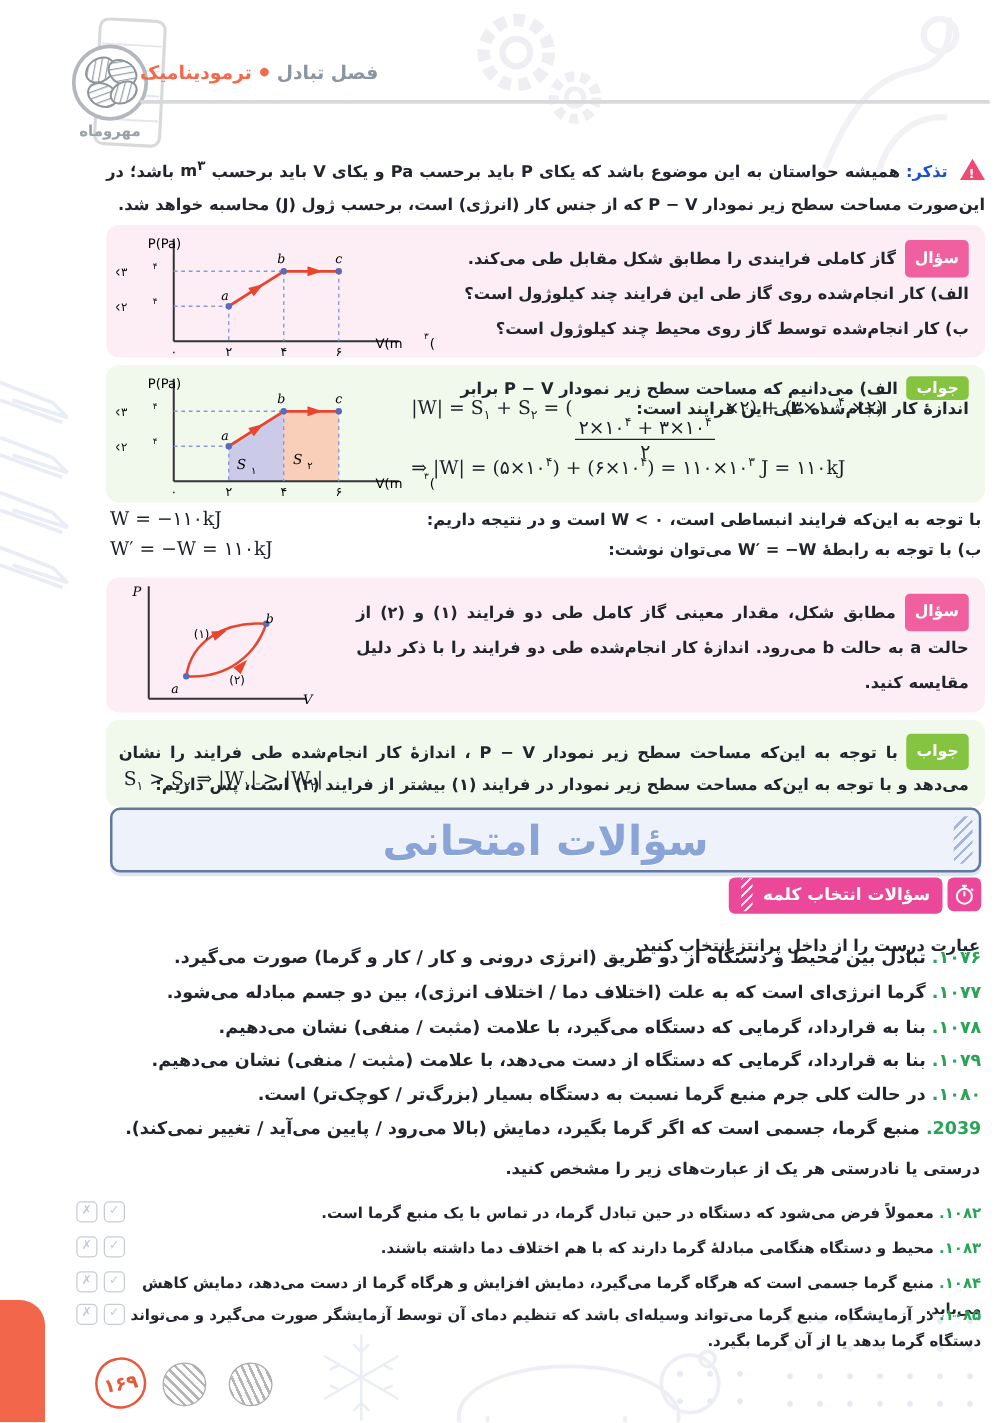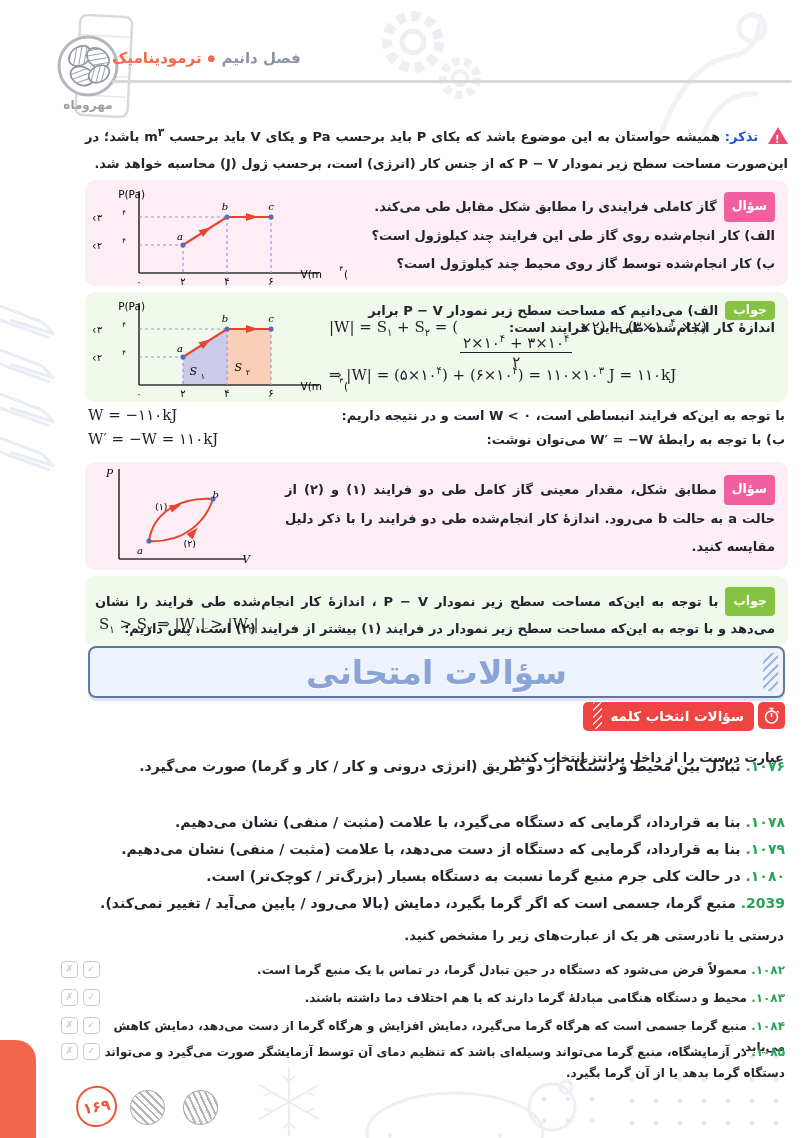--- a/index.html
+++ b/index.html
@@ -83,21 +83,21 @@
 
   
   .subhdr{position:absolute;right:20px;display:flex;align-items:stretch;gap:4px;direction:rtl;}
   #hdr-wc{top:702px;} #hdr-tf{top:906px;}
   .timer-box{width:27px;height:27px;border-radius:5px;display:flex;align-items:center;
              justify-content:center;}
   .subhdr .label{height:27px;display:flex;align-items:center;border-radius:5px;
                  color:#fff;font-size:13.5px;font-weight:bold;padding:0 10px 2px;position:relative;}
   .subhdr .label .hatch{width:9px;align-self:stretch;margin-right:8px;border-radius:2px;
         background:repeating-linear-gradient(135deg,rgba(255,255,255,.85) 0 1.8px,transparent 1.8px 5px);}
-  .orange .timer-box,.orange .label{background:#ef4444;}
+  .orange .timer-box,.orange .label{background:#ec4899;}
   .purple .timer-box,.purple .label{background:#a77fc2;}
 
   .instr{position:absolute;right:21px;font-size:13px;font-weight:bold;}
   #instr1{top:737px;} #instr2{top:915px;text-align:center;}
 
   .qrow{position:absolute;left:85px;right:20px;font-size:14px;font-weight:bold;
         line-height:1.75;}
   .qrow .num{color:#2aa457;}
   #row-1076{top:754px;} #row-1077{top:782px;} #row-1078{top:810px;}
   #row-1079{top:837px;} #row-1080{top:864px;} #row-1081{top:891px;}
@@ -199,21 +199,21 @@
       <g>
         <ellipse cx="36" cy="42" rx="12" ry="9" fill="url(#hatch)" stroke="#8f959d" stroke-width="1.6" transform="rotate(-35 36 42)"></ellipse>
         <ellipse cx="54" cy="44" rx="12" ry="9" fill="url(#hatch)" stroke="#8f959d" stroke-width="1.6" transform="rotate(35 54 44)"></ellipse>
         <ellipse cx="38" cy="62" rx="12" ry="9" fill="url(#hatch)" stroke="#8f959d" stroke-width="1.6" transform="rotate(25 38 62)"></ellipse>
         <ellipse cx="55" cy="60" rx="11" ry="8" fill="url(#hatch)" stroke="#8f959d" stroke-width="1.6" transform="rotate(-30 55 60)"></ellipse>
       </g>
       <text x="44" y="95" text-anchor="middle" font-size="12" font-weight="bold" fill="#9aa0a8">مهروماه</text>
     </svg>
   </div>
   <div class="chapter-line">
-    <span class="chapter-name">فصل دانیم</span>
+    <span class="chapter-name">فصل تبادل</span>
     <span class="chapter-dot">●</span>
     <span class="chapter-subject">ترمودینامیک</span>
   </div>
   <div class="head-rule"></div>
 
   <div class="col reminder">
     <span class="warn-tri"><i>!</i></span>
     <span class="rem-label">تذکر:</span>
     <span>همیشه حواستان به این موضوع باشد که یکای P باید برحسب Pa و یکای V باید برحسب </span><bdi class="ltr"><span>m</span><sup>۳</sup></bdi><span> باشد؛ در این‌صورت مساحت سطح زیر نمودار P − V که از جنس کار (انرژی) است، برحسب ژول (J) محاسبه خواهد شد.</span>
   </div>
@@ -363,20 +363,21 @@
         </svg>
     </span>
     <span class="label">
         <span>سؤالات انتخاب کلمه</span>
         <span class="hatch"></span>
       </span>
   </div>
   <p class="instr" id="instr1">عبارت درست را از داخل پرانتز انتخاب کنید.</p>
 
   <div class="qrow" id="row-1076"><span class="num">۱۰۷۶.</span> <span>تبادل بین محیط و دستگاه از دو طریق (انرژی درونی و کار / کار و گرما) صورت می‌گیرد.</span></div>
+  <div class="qrow" id="row-1077"><span class="num">۱۰۷۷.</span> <span>گرما انرژی‌ای است که به علت (اختلاف دما / اختلاف انرژی)، بین دو جسم مبادله می‌شود.</span></div>
   <div class="qrow" id="row-1078"><span class="num">۱۰۷۸.</span> <span>بنا به قرارداد، گرمایی که دستگاه می‌گیرد، با علامت (مثبت / منفی) نشان می‌دهیم.</span></div>
   <div class="qrow" id="row-1079"><span class="num">۱۰۷۹.</span> <span>بنا به قرارداد، گرمایی که دستگاه از دست می‌دهد، با علامت (مثبت / منفی) نشان می‌دهیم.</span></div>
   <div class="qrow" id="row-1080"><span class="num">۱۰۸۰.</span> <span>در حالت کلی جرم منبع گرما نسبت به دستگاه بسیار (بزرگ‌تر / کوچک‌تر) است.</span></div>
   <div class="qrow" id="row-1081"><span class="num">2039.</span> <span>منبع گرما، جسمی است که اگر گرما بگیرد، دمایش (بالا می‌رود / پایین می‌آید / تغییر نمی‌کند).</span></div>
 
   <p class="instr" id="instr2">درستی یا نادرستی هر یک از عبارت‌های زیر را مشخص کنید.</p>
 
   <div class="qrow tf" id="row-1082">
     <span class="cb-pair">
         <span class="cb">✗</span>

